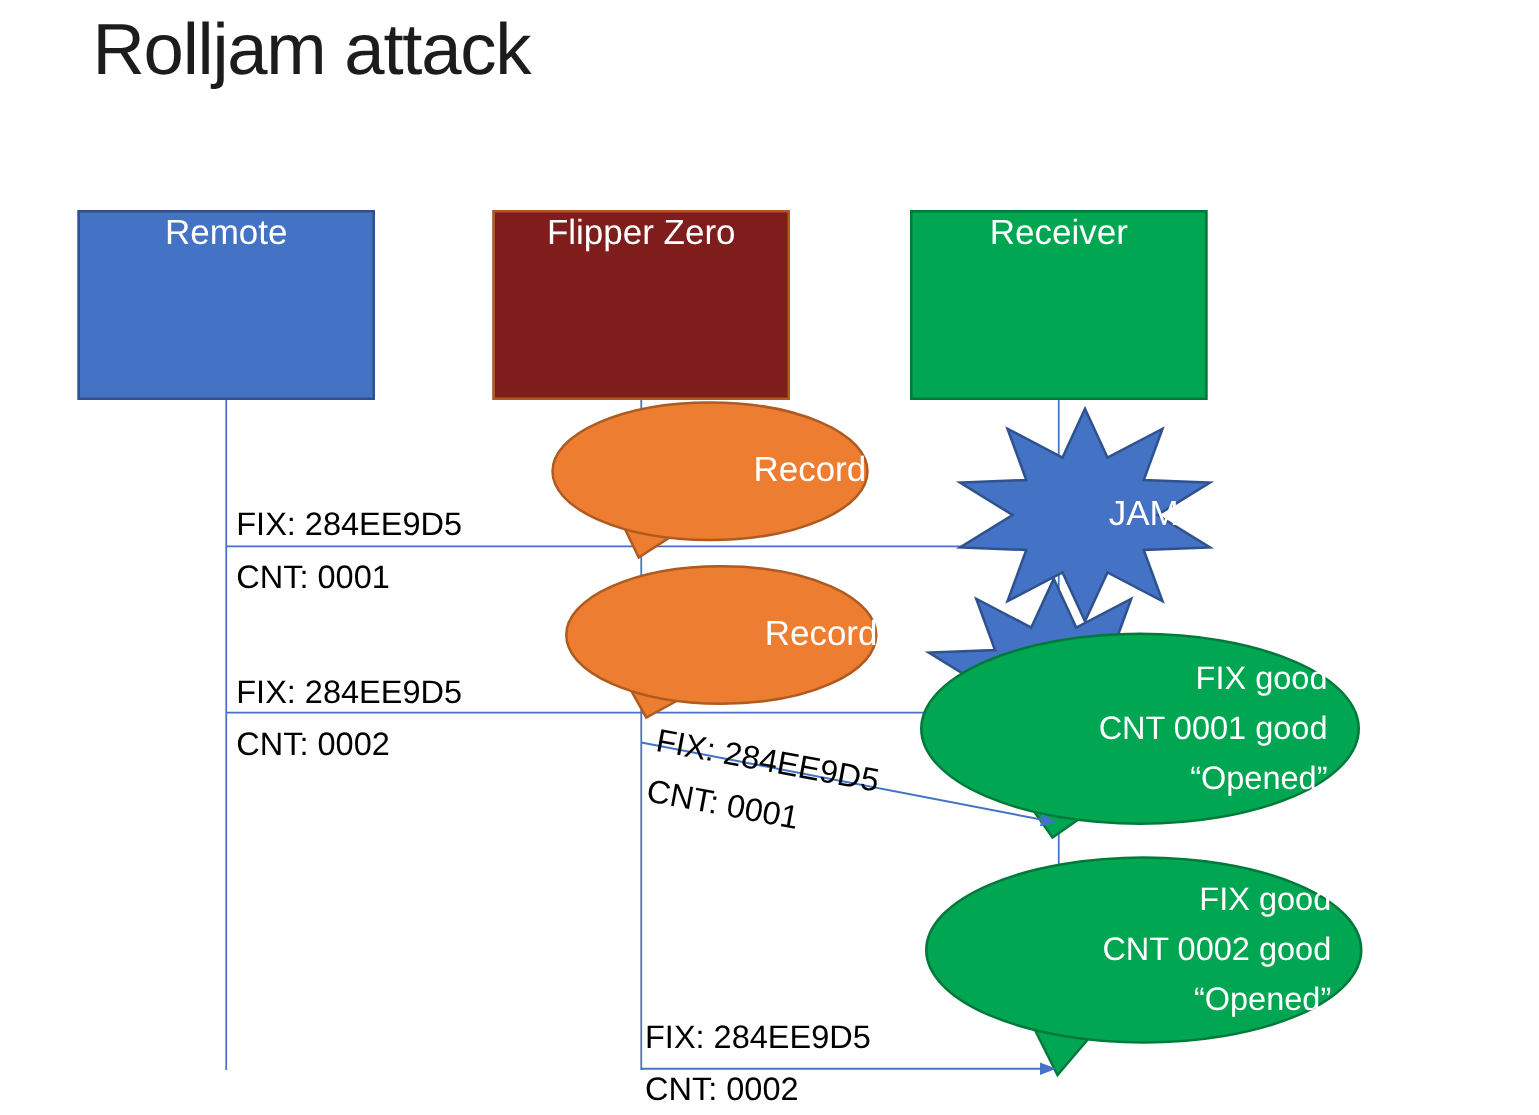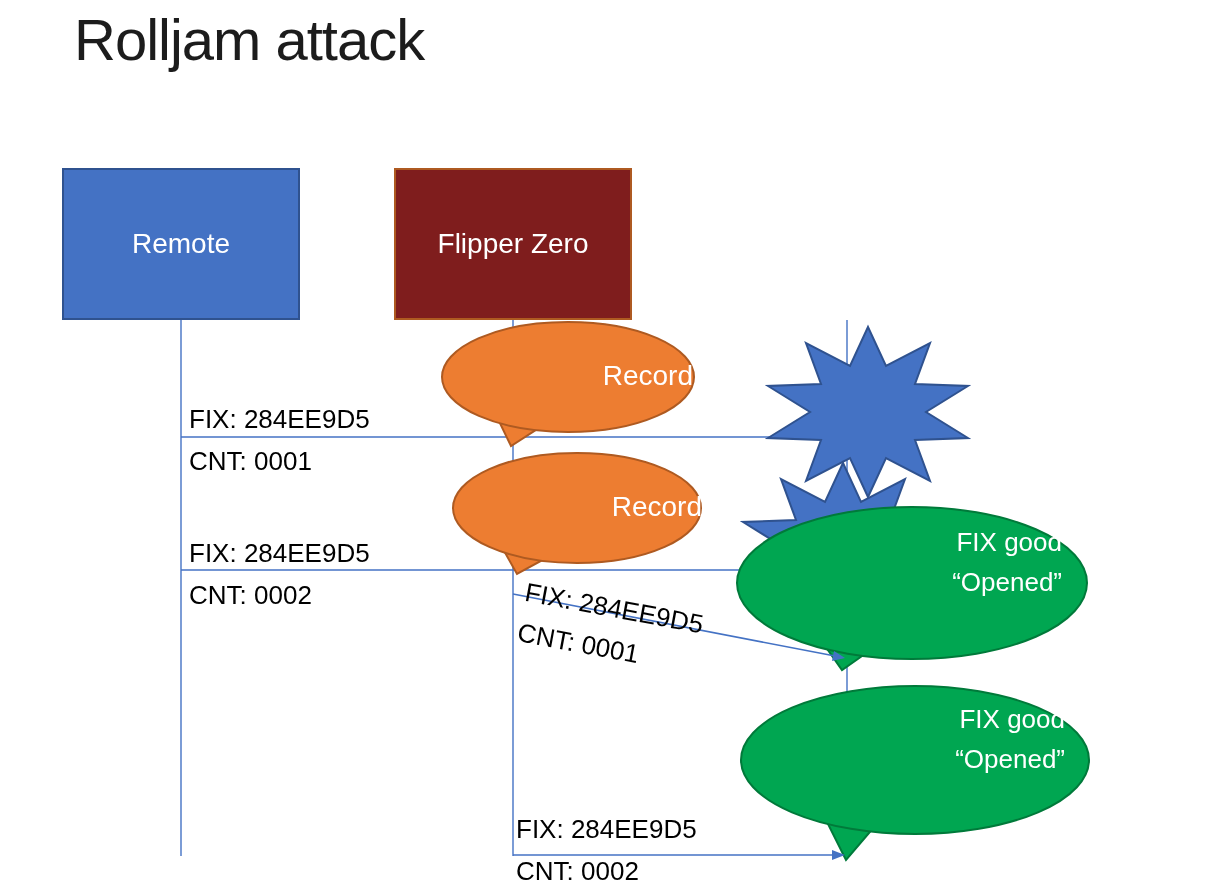--- a/index.html
+++ b/index.html
@@ -6,21 +6,21 @@
   .stage{
     position:relative;width:1231px;height:892px;background:#ffffff;overflow:hidden;
     font-family:"Liberation Sans",sans-serif;
   }
   .title{
     position:absolute;left:74px;top:6px;font-size:58px;color:#1c1c1c;
     letter-spacing:-1px;white-space:nowrap;
   }
   .actor{
     position:absolute;top:168px;width:238px;height:152px;
-    display:flex;align-items:center;justify-content:center;
+    display:flex;align-items:flex-start;justify-content:center;
     color:#fff;font-size:28px;box-sizing:border-box;
   }
   .actor.remote{left:62px;background:#4472C4;border:2px solid #2F528F;}
   .actor.flipper{left:394px;background:#7f1d1d;border:2px solid #AE5A21;}
   .actor.receiver{left:728px;background:#00A651;border:2px solid #007A3A;}
   svg.layer{position:absolute;left:0;top:0;}
   .lbl{
     position:absolute;font-size:26px;color:#000;white-space:nowrap;line-height:1.2;
   }
   .lbl-rot{
@@ -41,20 +41,23 @@
 
 <div class="stage">
 
   <div class="title">Rolljam attack</div>
 
   <div class="actor remote">
     <span>Remote</span>
   </div>
   <div class="actor flipper">
     <span>Flipper Zero</span>
+  </div>
+  <div class="actor receiver">
+    <span>Receiver</span>
   </div>
 
   <svg class="layer" width="1231" height="892" viewBox="0 0 1231 892">
 
     <line x1="181" y1="320" x2="181" y2="856" stroke="#4472C4" stroke-width="1.4"></line>
     <line x1="513" y1="320" x2="513" y2="856" stroke="#4472C4" stroke-width="1.4"></line>
     <line x1="847" y1="320" x2="847" y2="855" stroke="#4472C4" stroke-width="1.4"></line>
 
     <line x1="181" y1="437" x2="845" y2="437" stroke="#4472C4" stroke-width="1.4"></line>
 
@@ -92,24 +95,27 @@
   <div class="lbl-rot">
     <div>FIX: 284EE9D5</div>
     <div>CNT: 0001</div>
   </div>
 
   <div class="lbl" style="left:516px;top:814px;">FIX: 284EE9D5</div>
   <div class="lbl" style="left:516px;top:856px;">CNT: 0002</div>
 
   <div class="bubble-text bt-record1">Record</div>
   <div class="bubble-text bt-record2">Record</div>
+  <div class="bubble-text bt-jam">JAM</div>
 
   <div class="bubble-text bt-result1">
     <div>FIX good</div>
+    <div>CNT 0001 good</div>
     <div>“Opened”</div>
   </div>
 
   <div class="bubble-text bt-result2">
     <div>FIX good</div>
+    <div>CNT 0002 good</div>
     <div>“Opened”</div>
   </div>
 
 </div>
 
 </body></html>

